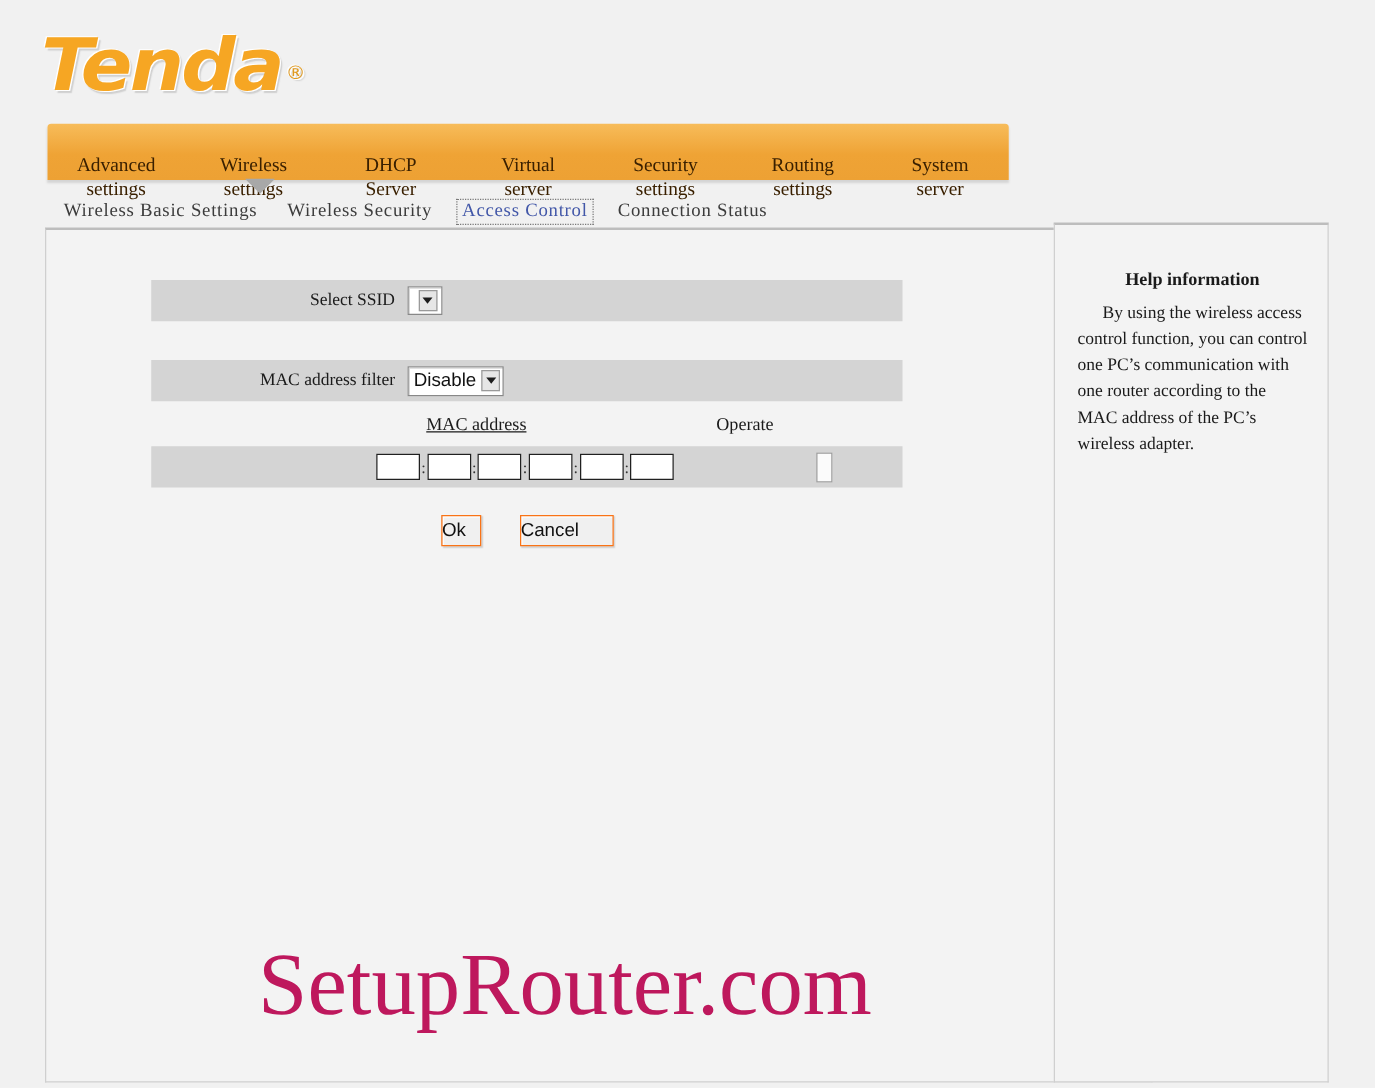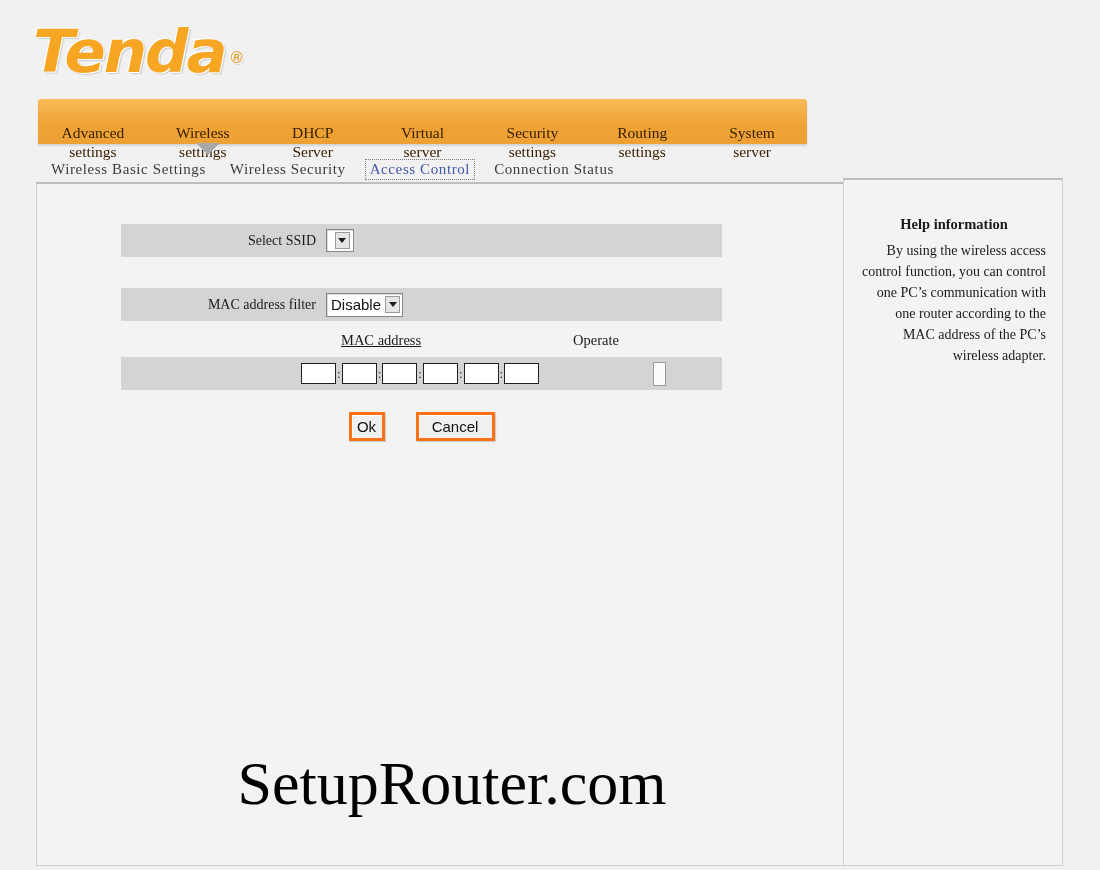--- a/index.html
+++ b/index.html
@@ -148,21 +148,21 @@
     font-weight: bold;
     font-size: 14.5px;
     color: #1a1a1a;
     margin-bottom: 7px;
   }
   #help-body {
     font-size: 14px;
     line-height: 21px;
     color: #1a1a1a;
     text-indent: 20px;
-    text-align: right;
+    text-align: left;
   }
 
   
   .form-row {
     position: absolute;
     left: 84px;
     width: 601px;
     background: #d4d4d4;
     display: flex;
     align-items: center;
@@ -294,40 +294,39 @@
     display: flex;
     justify-content: center;
     align-items: center;
     gap: 31px;
   }
   .btn {
     font-family: "Liberation Sans", sans-serif;
     font-size: 15px;
     color: #101010;
     background: #f0f0f0;
-    border: 3px solid #f97316;
+    border: 1px solid #f97316;
     box-shadow: inset 1px 1px 0 #ffffff, 1px 1px 1px rgba(0,0,0,0.15);
     padding: 3px 0;
     cursor: pointer;
-    text-align: center;
     line-height: 17px;
   }
   #btn-ok { width: 30px; }
   #btn-cancel { width: 73px; }
 
   
   #watermark {
     position: absolute;
     left: 0;
     top: 748px;
     width: 904px;
     text-align: center;
     font-family: "Liberation Serif", serif;
-    font-size: 62px;
-    color: #000000;
+    font-size: 71px;
+    color: #be185d;
     letter-spacing: 0px;
     pointer-events: none;
     user-select: none;
     white-space: nowrap;
     z-index: 5;
   }
 </style>
 </head>
 <body>
 

